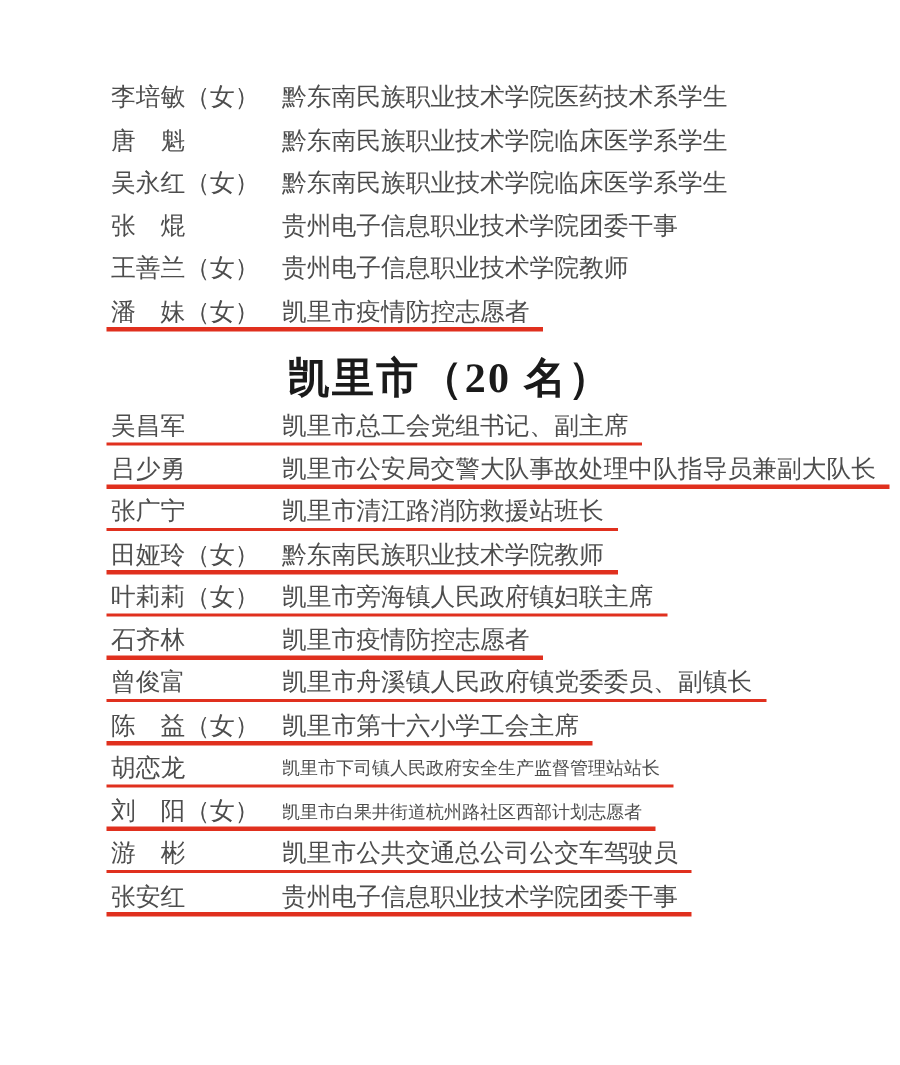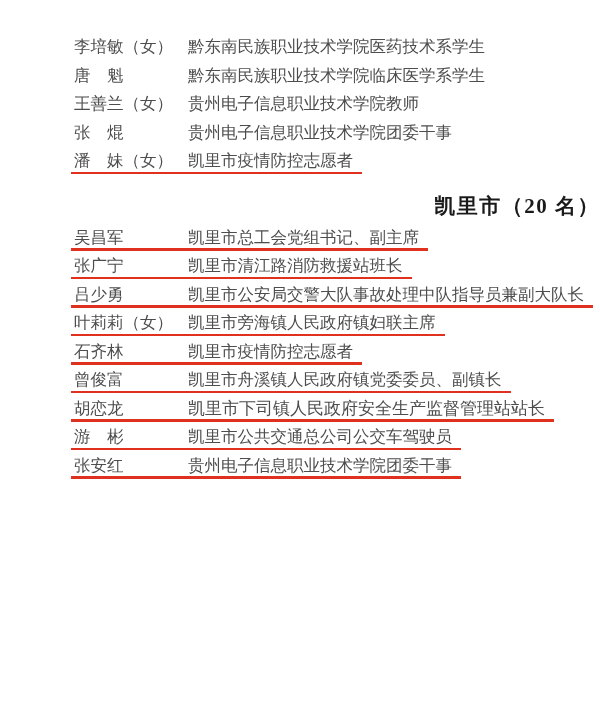--- a/index.html
+++ b/index.html
@@ -4,66 +4,70 @@
 <style>
   html,body{margin:0;padding:0;background:#ffffff;}
   .page{
     position:relative;
     width:600px;height:710px;
     background:#ffffff;
     font-family:"Liberation Serif","DejaVu Serif",serif;
     color:#4d4d4d;
     overflow:hidden;
   }
-  #content{padding-top:33px;}
+  #content{padding-top:51px;}
   .list{padding-left:74px;}
   .row{
     position:relative;
     height:28.5px;line-height:28.5px;
     font-size:16.5px;
     width:fit-content;
     white-space:nowrap;
   }
   .name{display:inline-block;width:114px;vertical-align:top;}
   .desc{display:inline-block;vertical-align:top;}
-  .narrow .desc{font-size:17px;}
+  .narrow .desc{font-size:12px;}
   .redline{
     position:absolute;
     left:-3px;right:-9px;bottom:1.5px;
     height:2.5px;
     background:#e0301e;
   }
   .section-heading{
     margin-top:16px;margin-bottom:3px;
     line-height:29px;
-    text-align:right;
+    text-align:center;
     font-weight:bold;
-    font-size:21px;
+    font-size:28px;
     letter-spacing:1.5px;
     color:#1a1a1a;
   }
 </style>
 </head>
 <body>
 
 <div class="page">
   <div id="content">
       <div class="list">
         <div class="row"><span class="name">李培敏（女）</span><span class="desc">黔东南民族职业技术学院医药技术系学生</span></div>
         <div class="row"><span class="name">唐　魁</span><span class="desc">黔东南民族职业技术学院临床医学系学生</span></div>
+        <div class="row"><span class="name">吴永红（女）</span><span class="desc">黔东南民族职业技术学院临床医学系学生</span></div>
+        <div class="row"><span class="name">张　焜</span><span class="desc">贵州电子信息职业技术学院团委干事</span></div>
         <div class="row"><span class="name">王善兰（女）</span><span class="desc">贵州电子信息职业技术学院教师</span></div>
-        <div class="row"><span class="name">张　焜</span><span class="desc">贵州电子信息职业技术学院团委干事</span></div>
         <div class="row u"><span class="name">潘　妹（女）</span><span class="desc">凯里市疫情防控志愿者</span><span class="redline" style="background: rgb(224, 48, 30);"></span></div>
       </div>
       <div class="section-heading">凯里市（20 名）</div>
       <div class="list">
         <div class="row u"><span class="name">吴昌军</span><span class="desc">凯里市总工会党组书记、副主席</span><span class="redline" style="background: rgb(224, 48, 30);"></span></div>
+        <div class="row u"><span class="name">吕少勇</span><span class="desc">凯里市公安局交警大队事故处理中队指导员兼副大队长</span><span class="redline" style="background: rgb(224, 48, 30);"></span></div>
         <div class="row u"><span class="name">张广宁</span><span class="desc">凯里市清江路消防救援站班长</span><span class="redline" style="background: rgb(224, 48, 30);"></span></div>
-        <div class="row u"><span class="name">吕少勇</span><span class="desc">凯里市公安局交警大队事故处理中队指导员兼副大队长</span><span class="redline" style="background: rgb(224, 48, 30);"></span></div>
+        <div class="row u"><span class="name">田娅玲（女）</span><span class="desc">黔东南民族职业技术学院教师</span><span class="redline" style="background: rgb(224, 48, 30);"></span></div>
         <div class="row u"><span class="name">叶莉莉（女）</span><span class="desc">凯里市旁海镇人民政府镇妇联主席</span><span class="redline" style="background: rgb(224, 48, 30);"></span></div>
         <div class="row u"><span class="name">石齐林</span><span class="desc">凯里市疫情防控志愿者</span><span class="redline" style="background: rgb(224, 48, 30);"></span></div>
         <div class="row u"><span class="name">曾俊富</span><span class="desc">凯里市舟溪镇人民政府镇党委委员、副镇长</span><span class="redline" style="background: rgb(224, 48, 30);"></span></div>
+        <div class="row u"><span class="name">陈　益（女）</span><span class="desc">凯里市第十六小学工会主席</span><span class="redline" style="background: rgb(224, 48, 30);"></span></div>
         <div class="row u narrow"><span class="name">胡恋龙</span><span class="desc">凯里市下司镇人民政府安全生产监督管理站站长</span><span class="redline" style="background: rgb(224, 48, 30);"></span></div>
+        <div class="row u narrow"><span class="name">刘　阳（女）</span><span class="desc">凯里市白果井街道杭州路社区西部计划志愿者</span><span class="redline" style="background: rgb(224, 48, 30);"></span></div>
         <div class="row u"><span class="name">游　彬</span><span class="desc">凯里市公共交通总公司公交车驾驶员</span><span class="redline" style="background: rgb(224, 48, 30);"></span></div>
         <div class="row u"><span class="name">张安红</span><span class="desc">贵州电子信息职业技术学院团委干事</span><span class="redline" style="background: rgb(224, 48, 30);"></span></div>
       </div>
     </div>
 </div>
 
 </body></html>

